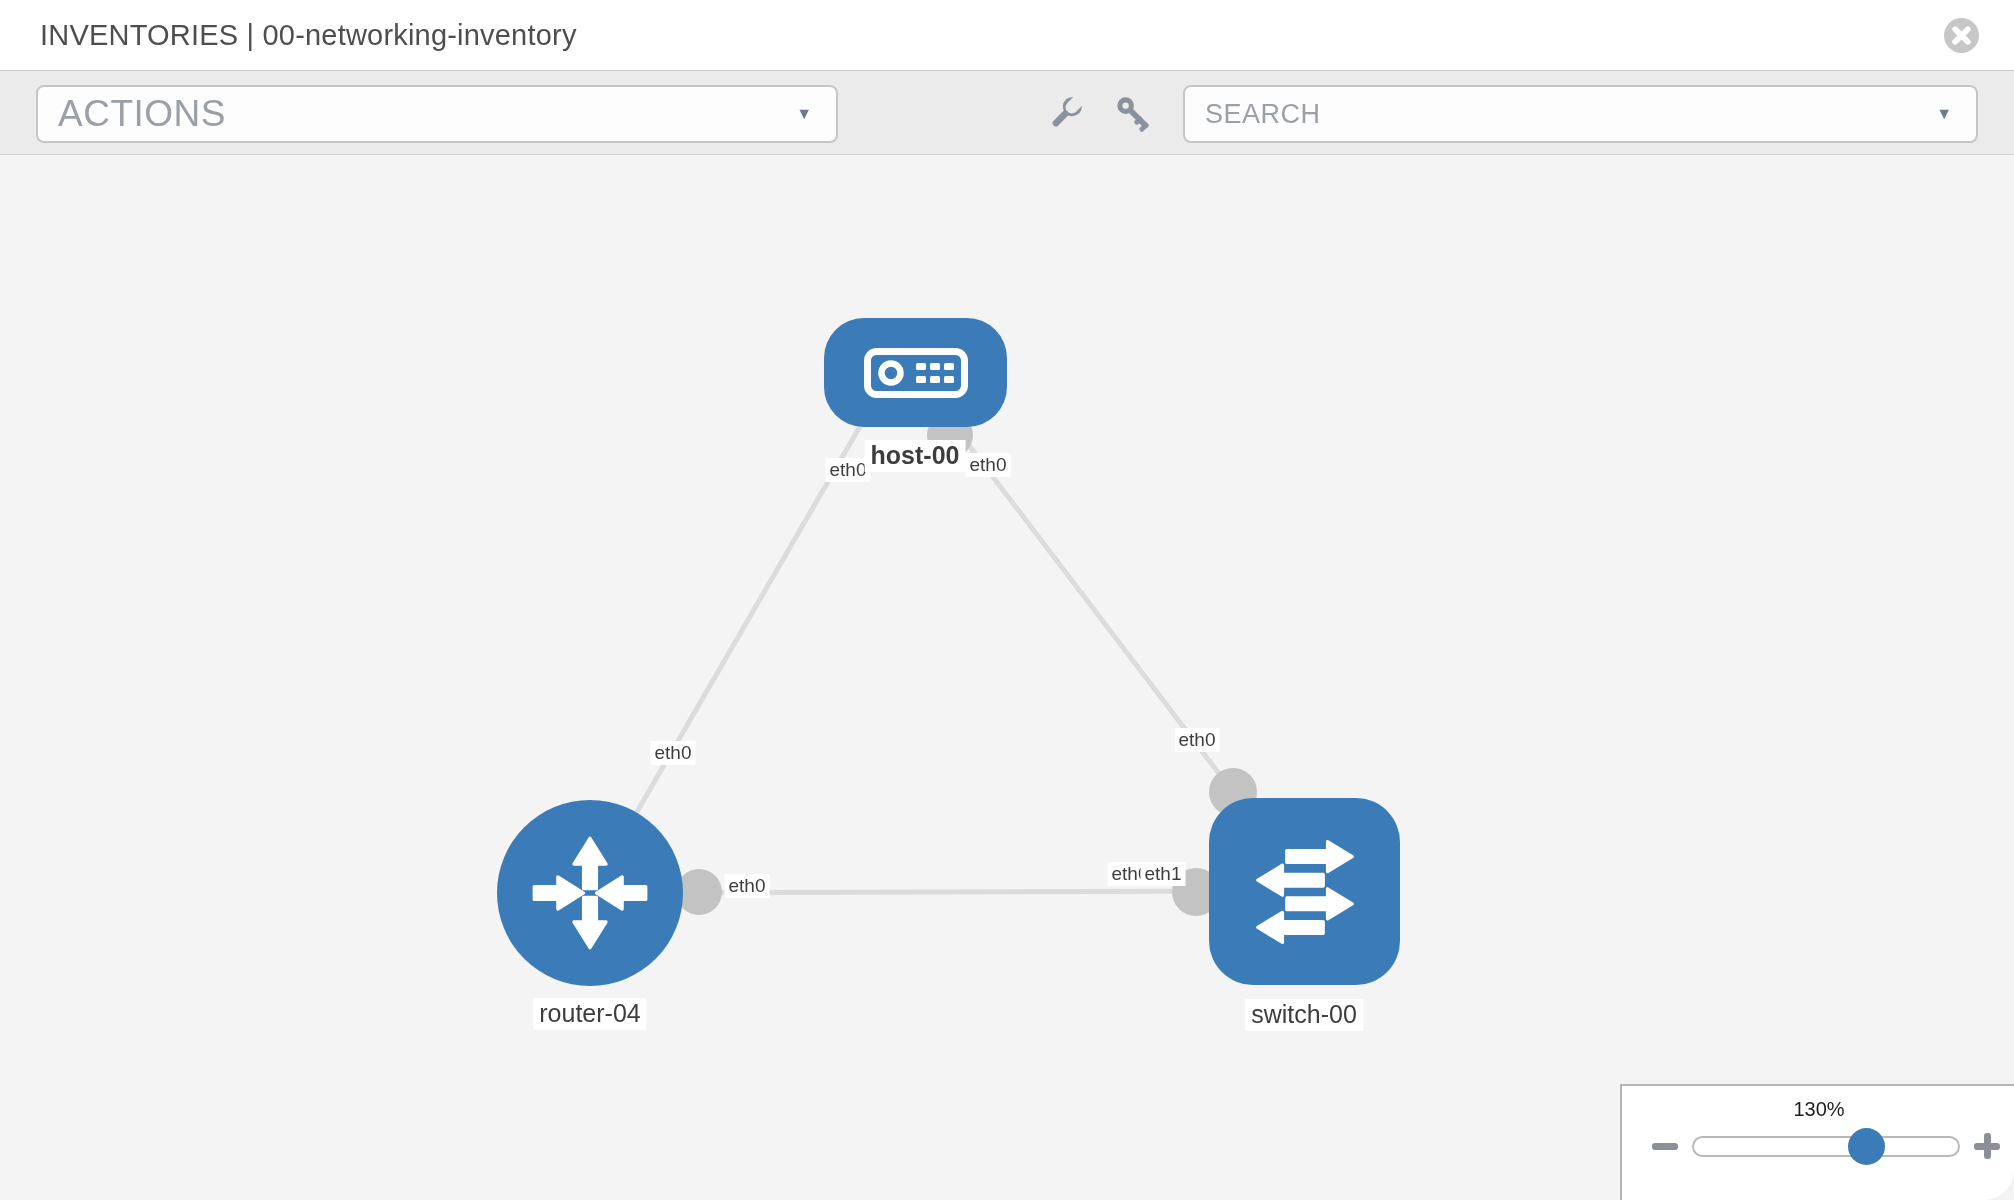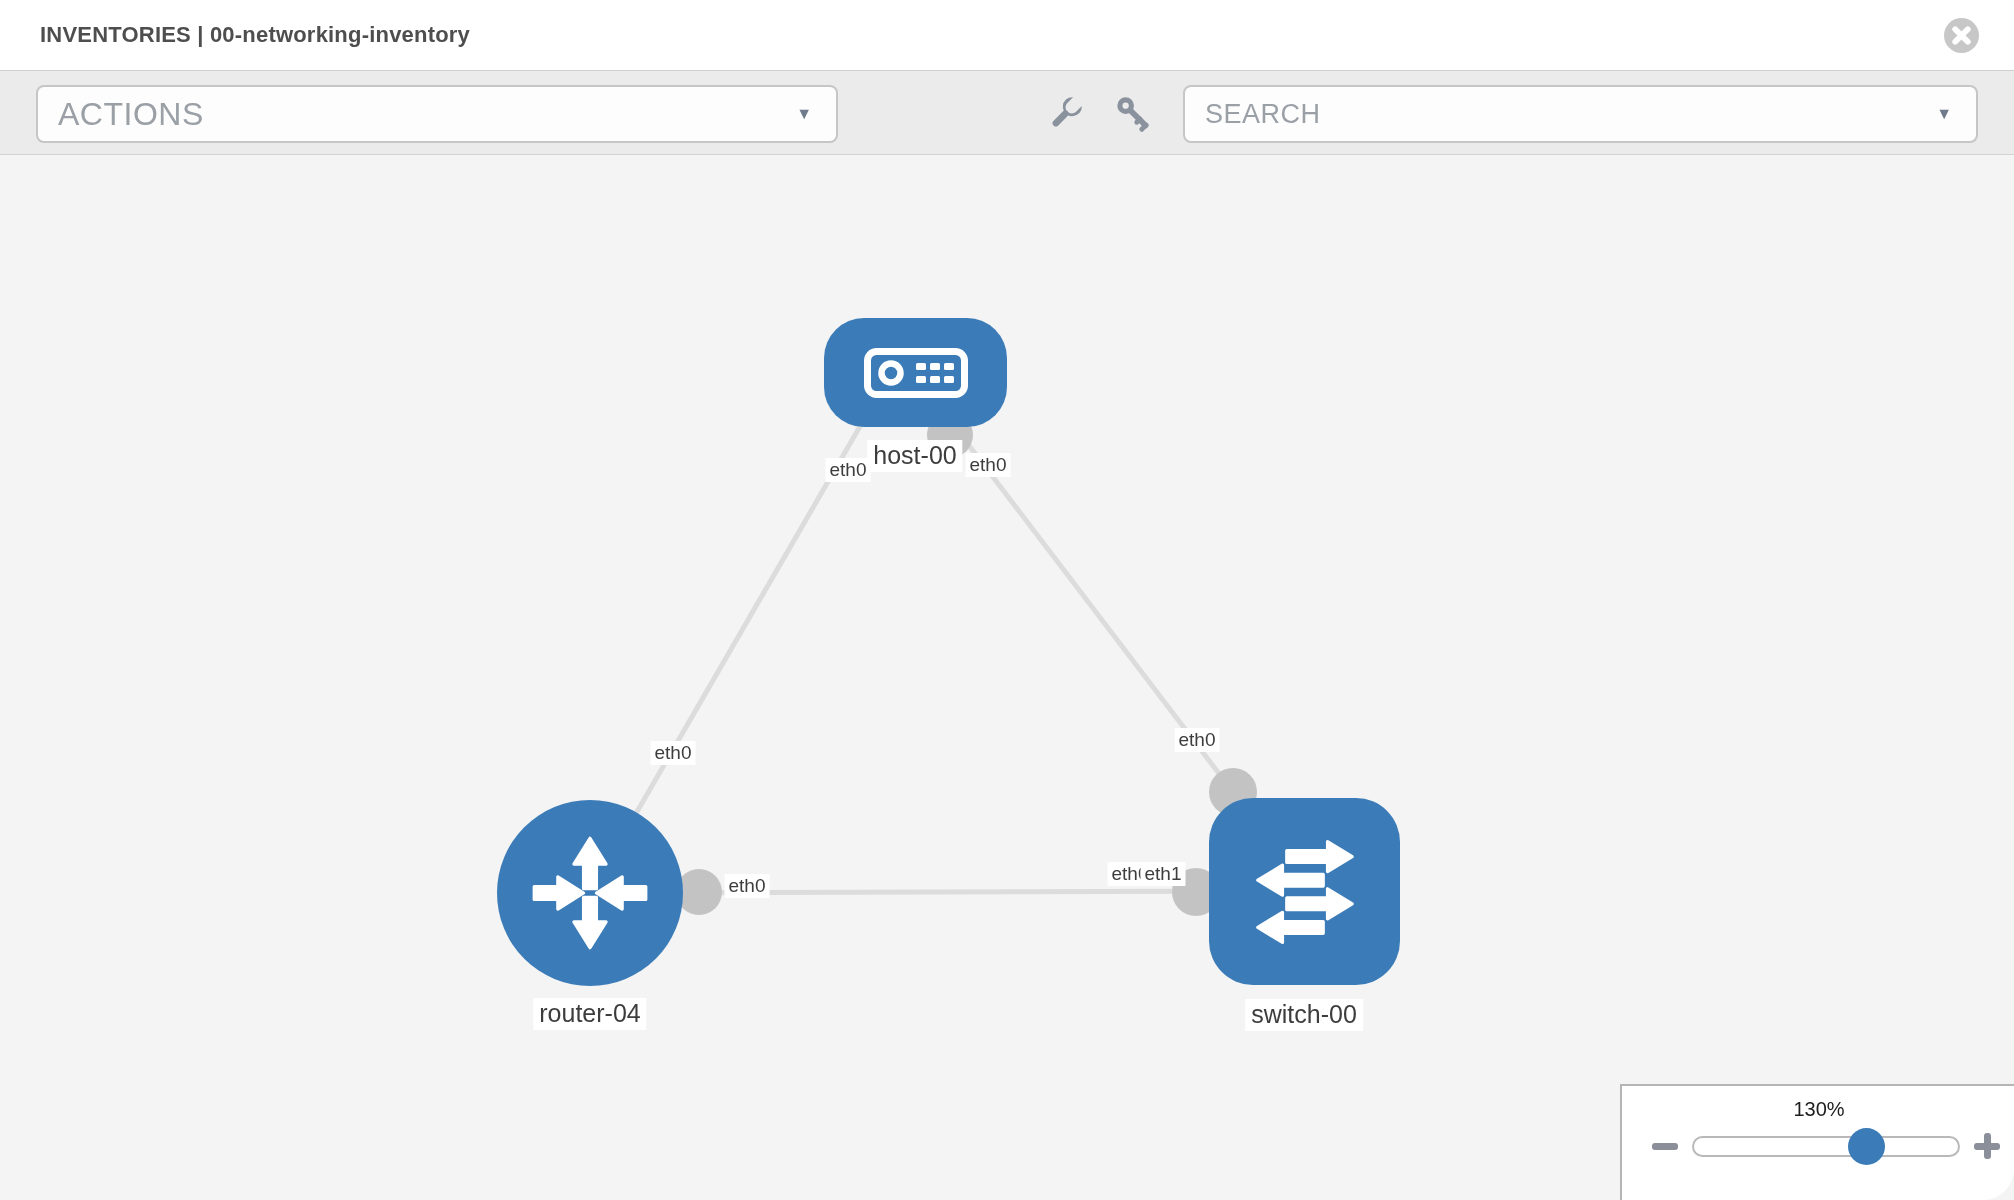--- a/index.html
+++ b/index.html
@@ -6,21 +6,21 @@
   html, body { width: 2014px; height: 1200px; overflow: hidden; }
   body { font-family: "Liberation Sans", sans-serif; background: #ffffff; }
   .screen { position: relative; width: 2014px; height: 1200px; background: #f4f4f4; }
 
   
   .header {
     position: absolute; top: 0; left: 0; right: 0; height: 70px;
     background: #ffffff; display: flex; align-items: center;
   }
   .header-title {
-    margin-left: 40px; font-size: 22px; font-weight: bold; color: #4e4e4e;
+    margin-left: 40px; font-size: 29px; font-weight: normal; color: #4e4e4e;
     letter-spacing: 0.2px;
   }
   .close-btn {
     position: absolute; right: 35px; top: 18px; width: 35px; height: 35px;
     border-radius: 50%; background: #c7c7c7; cursor: pointer;
     display: flex; align-items: center; justify-content: center;
   }
 
   
   .toolbar {
@@ -28,21 +28,21 @@
     background: #ebebeb; border-top: 1px solid #cfcfcf; border-bottom: 1px solid #d2d2d2;
   }
   .dropdown {
     position: absolute; top: 14px; height: 58px; background: #fdfdfd;
     border: 2px solid #c6c6c6; border-radius: 8px;
     display: flex; align-items: center; cursor: pointer;
   }
   .dropdown-actions { left: 36px; width: 802px; }
   .dropdown-search  { left: 1183px; width: 795px; }
   .dropdown-text {
-    margin-left: 20px; font-size: 32px; color: #9aa0a6; letter-spacing: 0.5px;
+    margin-left: 20px; font-size: 37px; color: #9aa0a6; letter-spacing: 0.5px;
   }
   .search-input {
     margin-left: 20px; font-size: 27px; color: #6d28d9; border: none; outline: none;
     background: transparent; width: 690px; font-family: "Liberation Sans", sans-serif;
     letter-spacing: 0.5px;
   }
   .search-input::placeholder { color: #9aa0a6; opacity: 1; }
   .caret {
     position: absolute; right: 24px; top: 50%; transform: translateY(-50%);
     font-size: 16px; color: #6f7b8a;
@@ -193,21 +193,21 @@
     </div>
 
     <span class="graph-label port-label" style="left:848px; top:302px;">eth0</span>
     <span class="graph-label port-label" style="left:988px; top:297px;">eth0</span>
     <span class="graph-label port-label" style="left:673px; top:585px;">eth0</span>
     <span class="graph-label port-label" style="left:1197px; top:572px;">eth0</span>
     <span class="graph-label port-label" style="left:747px; top:718px;">eth0</span>
     <span class="graph-label port-label" style="left:1130px; top:706px;">eth0</span>
     <span class="graph-label port-label" style="left:1163px; top:706px;">eth1</span>
 
-    <span class="graph-label node-label" style="left:915px; top:284px;">host-00</span>
+    <span class="graph-label node-label" style="left:915px; top:284px;font-weight:bold;">host-00</span>
     <span class="graph-label node-label" style="left:590px; top:842px;">router-04</span>
     <span class="graph-label node-label" style="left:1304px; top:843px;">switch-00</span>
 
     <div class="zoom-panel">
       <div class="zoom-level">130%</div>
       <div class="zoom-minus">
         <div class="bar-h"></div>
       </div>
       <div class="zoom-track">
         <div class="zoom-knob"></div>

